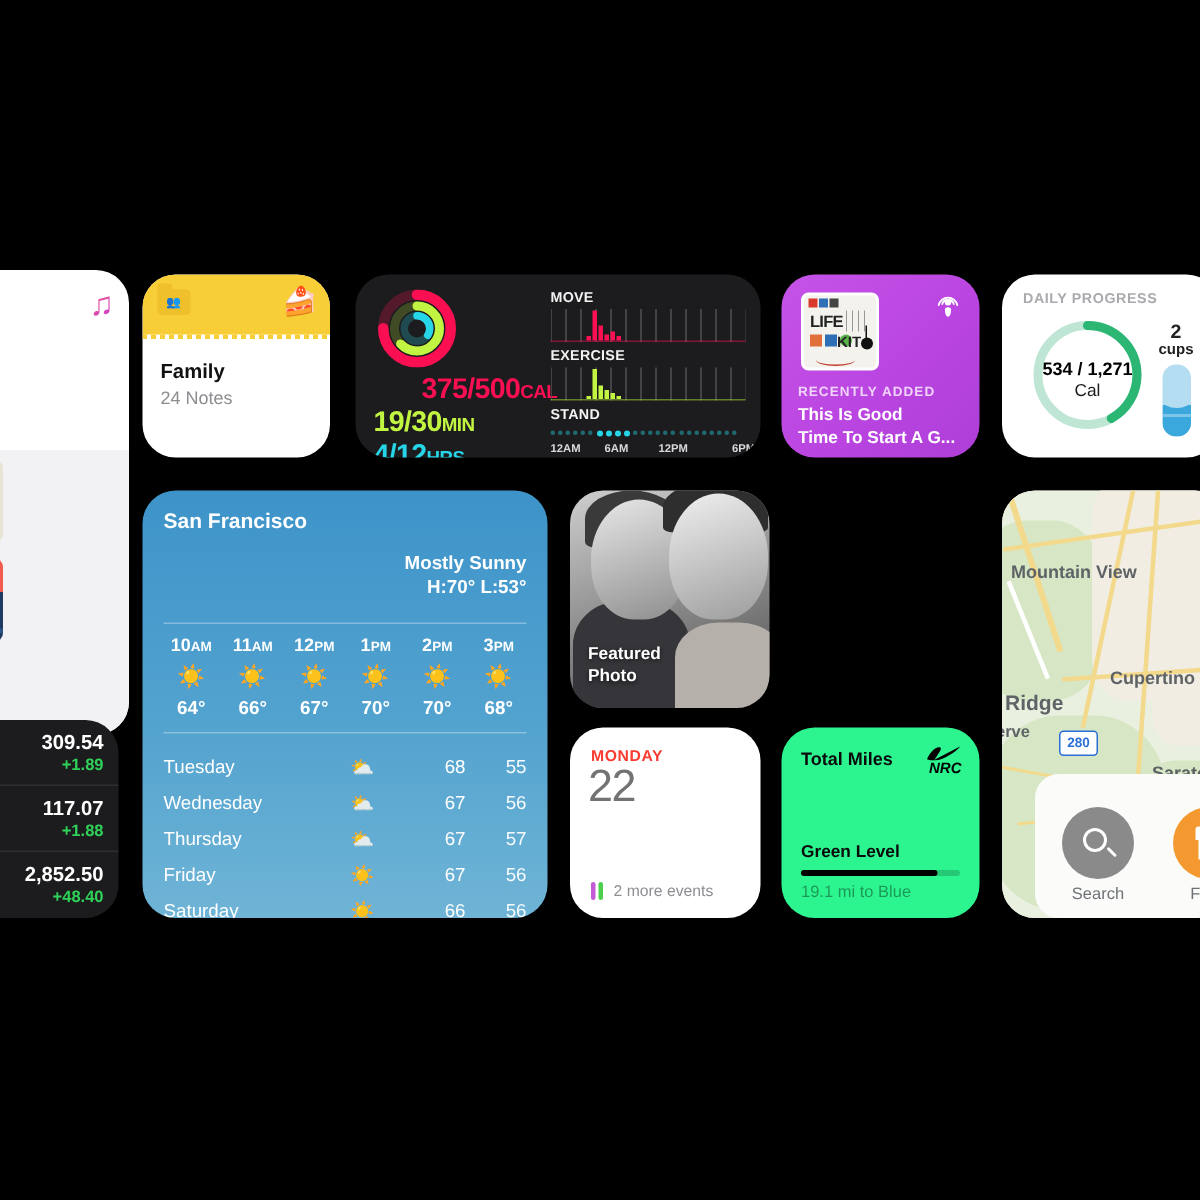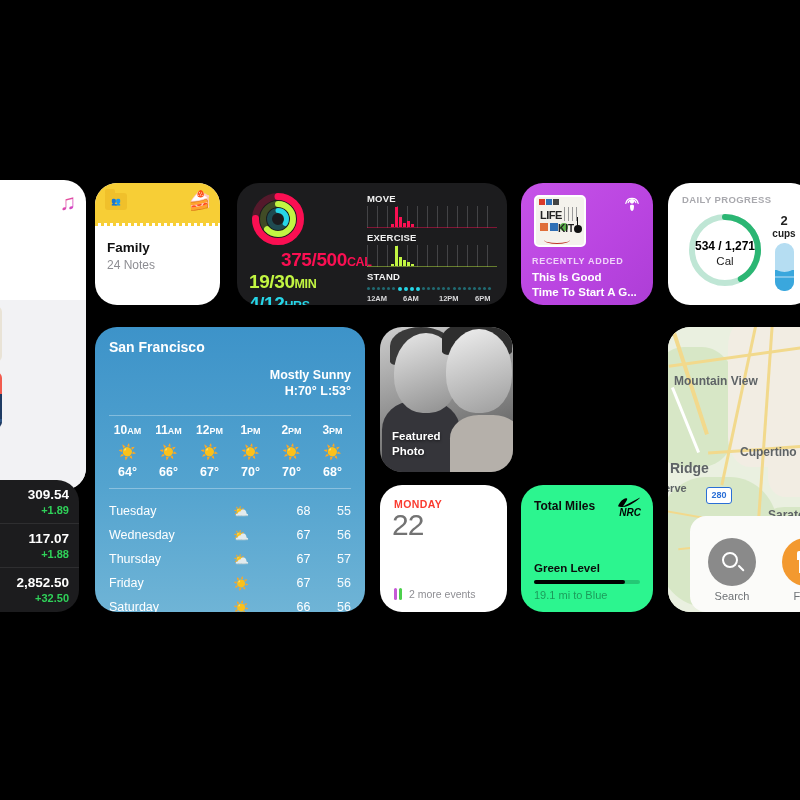--- a/index.html
+++ b/index.html
@@ -351,21 +351,21 @@
           <s></s>
           <s></s>
           <s></s>
           <s></s>
           <s></s>
         </div>
       <div class="time-axis" id="time-axis">
           <span style="left: 0px;">12AM</span>
           <span style="left: 36px;">6AM</span>
           <span style="left: 72px;">12PM</span>
-          <span style="left: 108px;">6PM</span>
+          <span style="left: 121px;">6PM</span>
         </div>
     </div>
   </div>
 
   <div class="w" id="podcast">
     <div class="cover">
       <div class="npr">
           <i style="background:#d93a2b"></i>
           <i style="background:#2f6fb5"></i>
           <i style="background:#444"></i>
@@ -561,17 +561,17 @@
       <div class="row">
         <div class="px">309.54</div>
         <div class="ch">+1.89</div>
       </div>
       <div class="row">
         <div class="px">117.07</div>
         <div class="ch">+1.88</div>
       </div>
       <div class="row">
         <div class="px">2,852.50</div>
-        <div class="ch">+32.50</div>
+        <div class="ch">+48.40</div>
       </div>
     </div>
 
 </div>
 
 </body></html>

